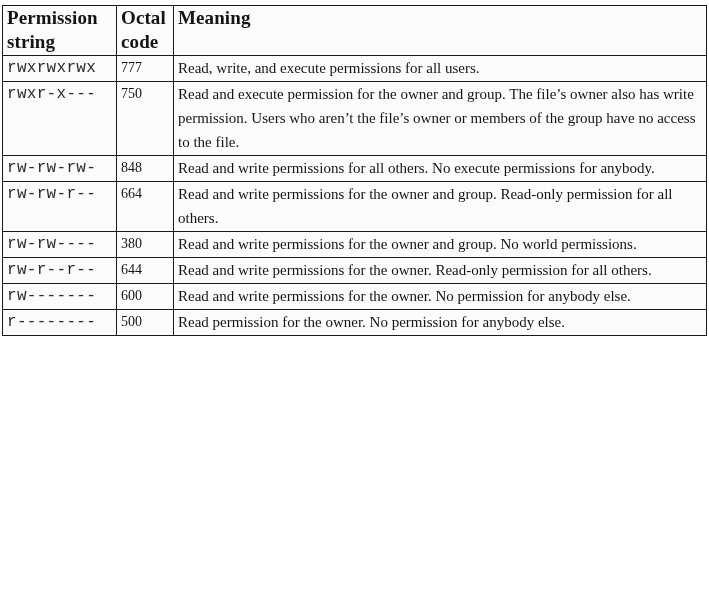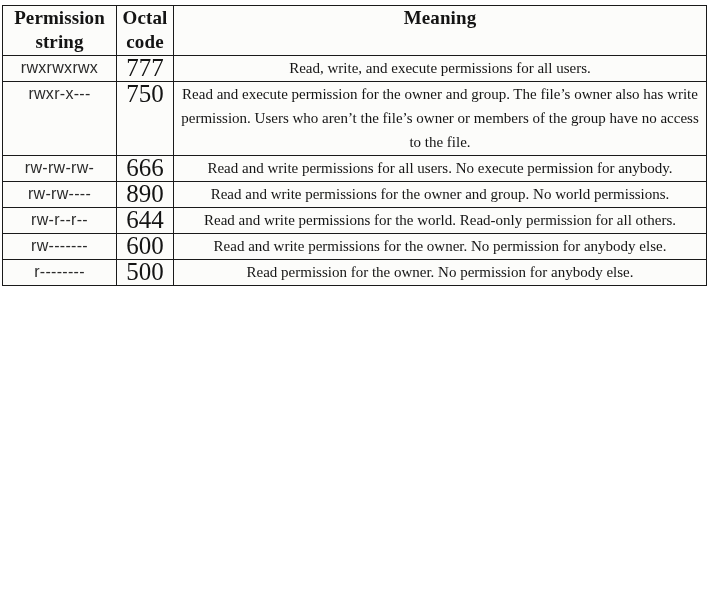--- a/index.html
+++ b/index.html
@@ -28,40 +28,40 @@
     left: 2px;
     width: 705px;
     border-collapse: collapse;
     background: var(--cell-bg);
     table-layout: fixed;
   }
   table.perm-table th,
   table.perm-table td {
     border: 1.5px solid var(--border-color);
     vertical-align: top;
-    text-align: center;
+    text-align: left;
     padding: 0 4px 1px 4px;
     line-height: 24px;
   }
   th.hdr {
     font-size: 19px;
     font-weight: bold;
     letter-spacing: 0.1px;
     padding-top: 1px;
   }
   td.mono {
-    font-family: Liberation Sans, sans-serif;
+    font-family: Liberation Mono, monospace;
     font-size: 16px;
     color: #2b2b2b;
     padding-top: 2px;
     letter-spacing: 0.3px;
     white-space: nowrap;
   }
   td.octal {
-    font-size: 25px;
+    font-size: 14px;
   }
   td.meaning {
     font-size: 15px;
   }
   col.c-perm  { width: 114px; }
   col.c-octal { width: 57px; }
   col.c-mean  { width: auto; }
 </style>
 </head>
 <body>
@@ -86,32 +86,37 @@
           <td class="octal">777</td>
           <td class="meaning">Read, write, and execute permissions for all users.</td>
         </tr>
         <tr>
           <td class="mono">rwxr-x---</td>
           <td class="octal">750</td>
           <td class="meaning">Read and execute permission for the owner and group. The file’s owner also has write permission. Users who aren’t the file’s owner or members of the group have no access to the file.</td>
         </tr>
         <tr>
           <td class="mono">rw-rw-rw-</td>
-          <td class="octal">666</td>
-          <td class="meaning">Read and write permissions for all users. No execute permission for anybody.</td>
+          <td class="octal">848</td>
+          <td class="meaning">Read and write permissions for all others. No execute permissions for anybody.</td>
+        </tr>
+        <tr>
+          <td class="mono">rw-rw-r--</td>
+          <td class="octal">664</td>
+          <td class="meaning">Read and write permissions for the owner and group. Read-only permission for all others.</td>
         </tr>
         <tr>
           <td class="mono">rw-rw----</td>
-          <td class="octal">890</td>
+          <td class="octal">380</td>
           <td class="meaning">Read and write permissions for the owner and group. No world permissions.</td>
         </tr>
         <tr>
           <td class="mono">rw-r--r--</td>
           <td class="octal">644</td>
-          <td class="meaning">Read and write permissions for the world. Read-only permission for all others.</td>
+          <td class="meaning">Read and write permissions for the owner. Read-only permission for all others.</td>
         </tr>
         <tr>
           <td class="mono">rw-------</td>
           <td class="octal">600</td>
           <td class="meaning">Read and write permissions for the owner. No permission for anybody else.</td>
         </tr>
         <tr>
           <td class="mono">r--------</td>
           <td class="octal">500</td>
           <td class="meaning">Read permission for the owner. No permission for anybody else.</td>

